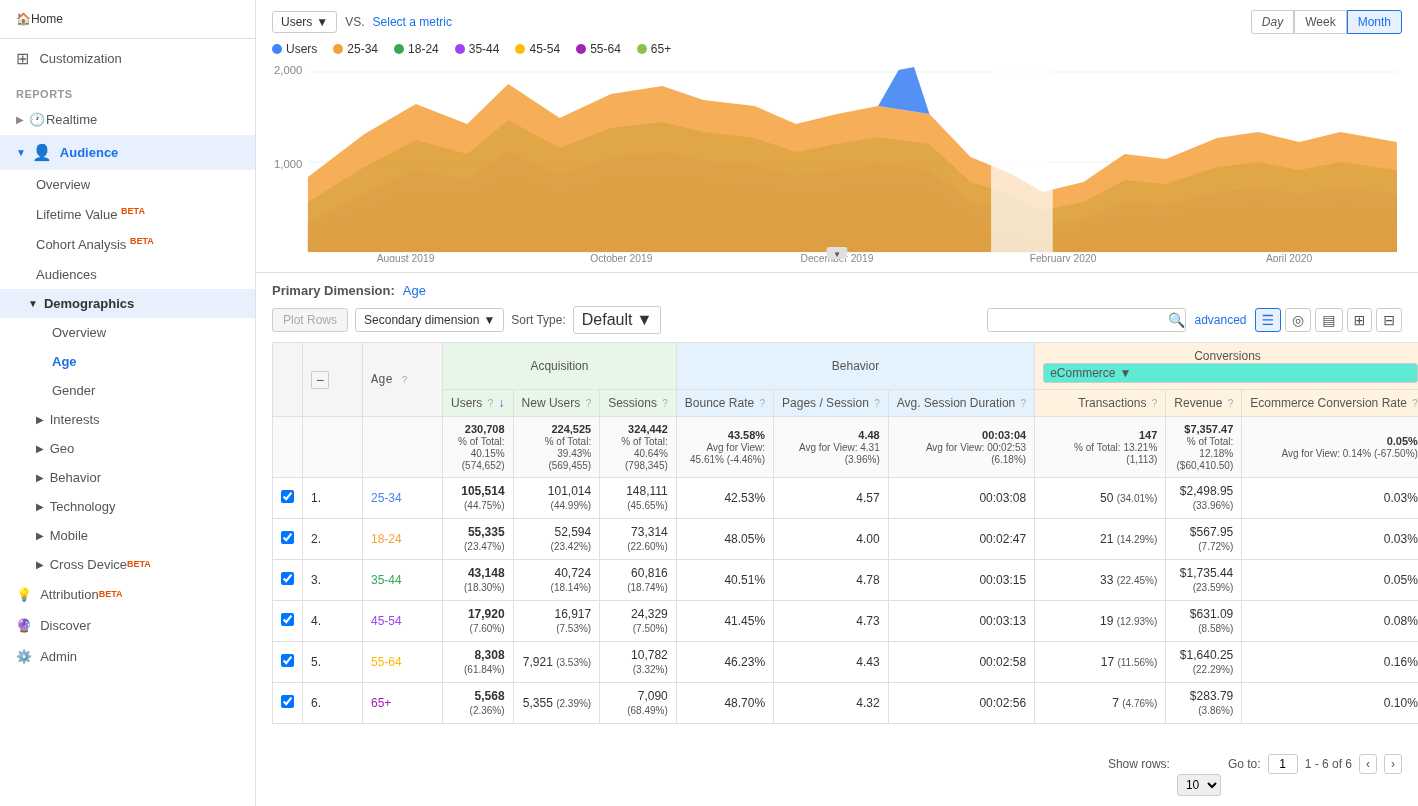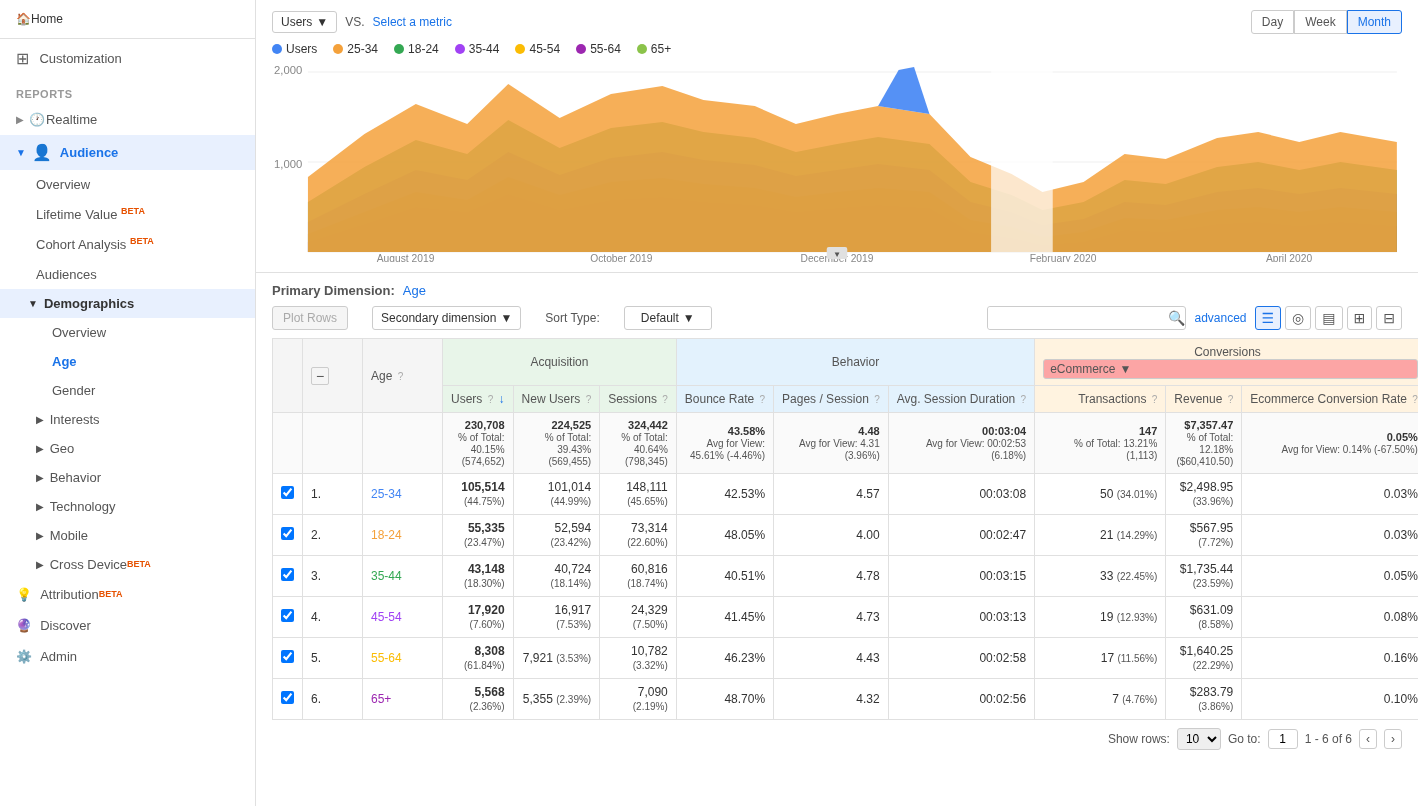--- a/index.html
+++ b/index.html
@@ -117,21 +117,21 @@
     .select-metric-link { color: #1a73e8; font-size: 12px; cursor: pointer; }
     .time-buttons { display: flex; }
     .time-btn {
       border: 1px solid #ccc;
       background: #fff;
       padding: 4px 10px;
       font-size: 12px;
       cursor: pointer;
       color: #555;
     }
-    .time-btn:first-child { border-radius: 3px 0 0 3px; }
+    .time-btn:first-child { border-radius: 3px 0 0 3px; font-style: italic; }
     .time-btn:last-child { border-radius: 0 3px 3px 0; }
     .time-btn.active { background: #e8f0fe; color: #1a73e8; border-color: #1a73e8; z-index: 1; }
     .legend {
       display: flex;
       align-items: center;
       gap: 16px;
       margin-bottom: 6px;
       flex-wrap: wrap;
     }
     .legend-item { display: flex; align-items: center; gap: 4px; font-size: 12px; }
@@ -154,21 +154,21 @@
       align-items: center;
       padding: 10px 0 8px;
       font-size: 13px;
       color: #555;
     }
     .primary-dimension-bar .label { font-weight: bold; margin-right: 8px; }
     .primary-dimension-bar .value { color: #1a73e8; }
     .table-controls {
       display: flex;
       align-items: center;
-      gap: 24px;
+      gap: 7px;
       margin-bottom: 8px;
     }
     .plot-rows-btn {
       border: 1px solid #ccc;
       background: #f5f5f5;
       color: #aaa;
       padding: 4px 10px;
       border-radius: 3px;
       font-size: 12px;
       cursor: pointer;
@@ -183,24 +183,24 @@
       cursor: pointer;
       font-size: 12px;
       gap: 4px;
     }
     .sort-type-label { font-size: 12px; color: #555; }
     .sort-select {
       display: flex;
       align-items: center;
       border: 1px solid #ccc;
       border-radius: 3px;
-      padding: 4px 16px;
+      padding: 4px 8px;
       background: #fff;
       cursor: pointer;
-      font-size: 12px;
+      font-size: 16px;
       gap: 4px;
     }
     .table-controls-right { margin-left: auto; display: flex; align-items: center; gap: 8px; }
     .search-box {
       border: 1px solid #ccc;
       border-radius: 3px;
       padding: 4px 8px;
       font-size: 12px;
       width: 180px;
     }
@@ -250,30 +250,30 @@
     .pagination-bar {
       display: flex;
       align-items: center;
       justify-content: flex-end;
       padding: 8px 0;
       font-size: 12px;
       color: #555;
       gap: 7px;
     }
     .show-rows-label { font-size: 12px; }
-    .rows-select { border: 1px solid #ccc; border-radius: 3px; padding: 2px 4px; font-size: 12px; }
+    .rows-select { border: 1px solid #ccc; border-radius: 3px; padding: 2px 4px; font-size: 12px; margin-top: 42px; }
     .goto-label { font-size: 12px; }
     .goto-input { border: 1px solid #ccc; border-radius: 3px; padding: 2px 4px; font-size: 12px; width: 30px; text-align: center; }
     .page-range { font-size: 12px; }
     .page-btn { border: 1px solid #ccc; background: #fff; padding: 2px 6px; border-radius: 3px; cursor: pointer; font-size: 12px; color: #555; }
     .checkbox-col { width: 20px; text-align: center; }
     input[type=checkbox] { cursor: pointer; }
     .ecommerce-select {
       display: flex; align-items: center; border: 1px solid #ccc; border-radius: 3px;
-      padding: 2px 6px; background: #fca5a5; cursor: pointer; font-size: 12px; gap: 4px;
+      padding: 2px 6px; background: #5eead4; cursor: pointer; font-size: 12px; gap: 4px;
     }
     .minus-btn {
       width: 18px; height: 18px; border: 1px solid #ccc; background: #f5f5f5;
       display: flex; align-items: center; justify-content: center; cursor: pointer;
       font-size: 14px; color: #555; border-radius: 2px;
     }
   </style>
 </head>
 <body>
 
@@ -494,21 +494,21 @@
       </div>
     </div>
 
     <table class="data-table">
       <thead>
         <tr>
           <th rowspan="2" class="checkbox-col"></th>
           <th rowspan="2" class="left" style="min-width:60px;">
             <div class="minus-btn">−</div>
           </th>
-          <th rowspan="2" class="left" style="min-width:80px;">
+          <th rowspan="2" class="left" style="min-width:80px;font-family:Liberation Mono, monospace;">
             <span>Age</span>
             <span class="help-icon">?</span>
           </th>
           <th colspan="3" class="col-group-header" style="background:#e8f5e9;">
             <span>Acquisition</span>
           </th>
           <th colspan="3" class="col-group-header" style="background:#e3f2fd;">
             <span>Behavior</span>
           </th>
           <th colspan="3" class="col-group-header" style="background:#fff3e0;">
@@ -674,21 +674,21 @@
     <td>17 <span class="mini-text">(11.56%)</span></td>
     <td>$1,640.25 <span class="mini-text">(22.29%)</span></td>
     <td>0.16%</td>
   </tr>
           <tr>
     <td class="checkbox-col"><input type="checkbox" checked="" style=""></td>
     <td class="left">6.</td>
     <td class="left"><a class="age-link" style="color:#9c27b0;">65+</a></td>
     <td><strong>5,568</strong> <span class="mini-text">(2.36%)</span></td>
     <td>5,355 <span class="mini-text">(2.39%)</span></td>
-    <td>7,090 <span class="mini-text">(2.19%)</span></td>
+    <td>7,090 <span class="mini-text">(68.49%)</span></td>
     <td>48.70%</td>
     <td>4.32</td>
     <td>00:02:56</td>
     <td>7 <span class="mini-text">(4.76%)</span></td>
     <td>$283.79 <span class="mini-text">(3.86%)</span></td>
     <td>0.10%</td>
   </tr>
         </tbody>
     </table>
 

